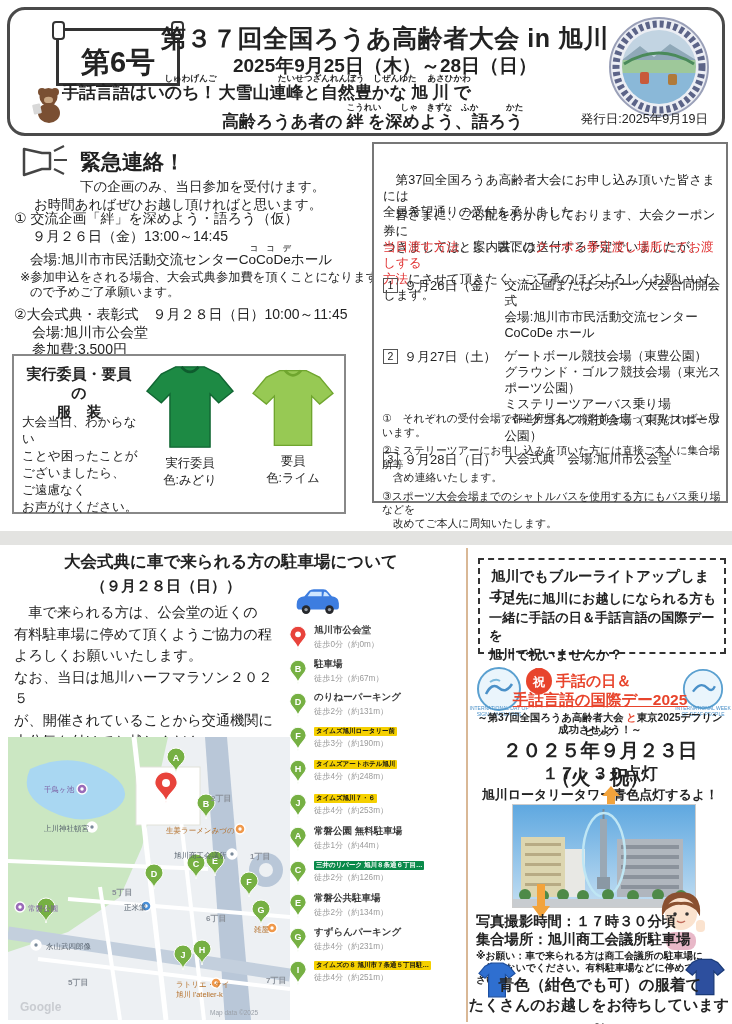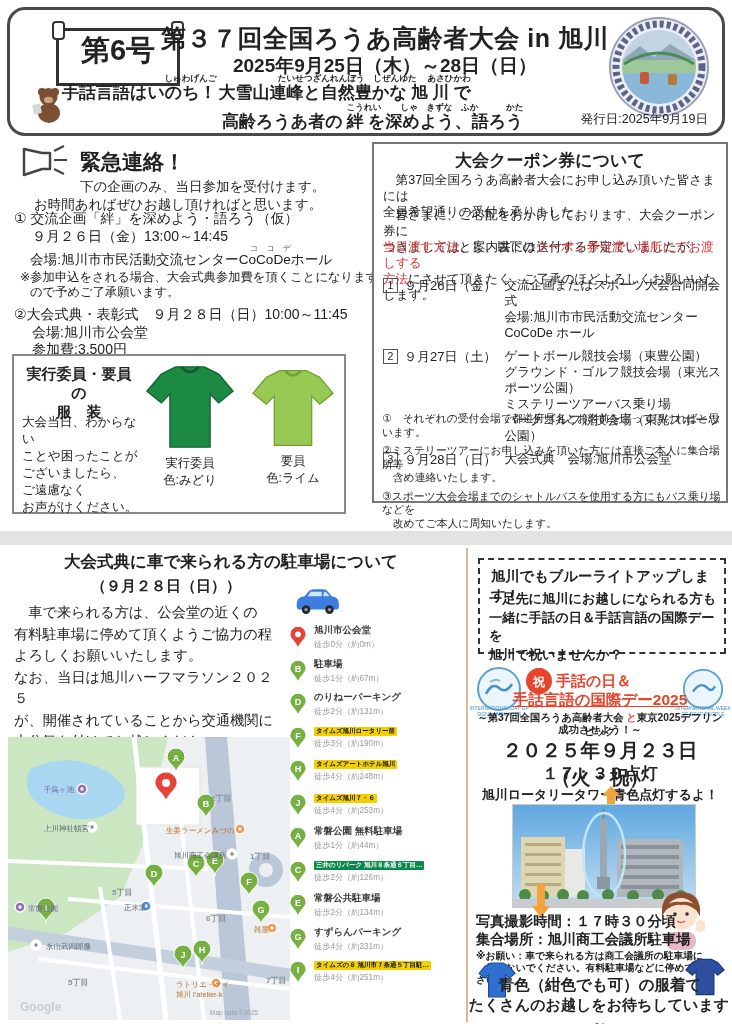--- a/index.html
+++ b/index.html
@@ -4,40 +4,40 @@
 <style>
   html,body{margin:0;padding:0;background:#e9e9e7;}
   .page{position:relative;width:732px;height:1024px;background:#ffffff;overflow:hidden;
         font-family:"Liberation Sans","DejaVu Sans",sans-serif;color:#222;}
   .abs{position:absolute;}
   .red{color:#e03131;}
   
   .hdr{position:absolute;left:7px;top:7px;width:712px;height:123px;background:#fff;
        border:3px solid #4a4a4a;border-radius:18px;}
   .issue{position:absolute;left:46px;top:18px;width:118px;height:52px;border:3px solid #333;
-         background:#fff;display:flex;align-items:flex-start;justify-content:center;
+         background:#fff;display:flex;align-items:flex-end;justify-content:center;
          font-size:29px;font-weight:bold;}
   .curl{position:absolute;width:9px;height:15px;border:2.5px solid #333;border-radius:4px;background:#fff;top:-10px;}
   .curl-l{left:-7px;} .curl-r{right:-7px;}
   .hdr-title{position:absolute;left:150px;top:12px;width:450px;text-align:center;
              font-size:25px;font-weight:900;letter-spacing:0.5px;}
   .hdr-dates{position:absolute;left:150px;top:43px;width:450px;text-align:center;
              font-size:19px;font-weight:bold;}
   .rb{display:inline-block;text-align:right;vertical-align:bottom;margin-right:2px;font-family:Liberation Serif, serif;}
   .rb .rt{display:block;font-size:8.5px;font-weight:bold;line-height:9px;white-space:pre;}
   .rb .rbm{display:block;font-size:17px;font-weight:900;line-height:19px;white-space:pre;}
   .slogan1{position:absolute;left:52px;top:64px;white-space:nowrap;}
   .slogan2{position:absolute;left:212px;top:93px;white-space:nowrap;}
   .issued{position:absolute;right:14px;top:101px;font-size:12.5px;}
   
   .emg-title{position:absolute;left:80px;top:148px;font-size:21px;font-weight:900;}
   .txt135{font-size:13.5px;}
   .txt14{font-size:14px;}
   .txt123{font-size:12.3px;}
-  .cocode{font-size:8px;letter-spacing:3px;font-weight:normal;color:#555;}
+  .cocode{font-size:8px;letter-spacing:3px;font-weight:bold;color:#555;}
   
   .ubox{position:absolute;left:12px;top:354px;width:330px;height:156px;border:2px solid #888;background:#fff;}
   .ubox-title{position:absolute;left:6px;top:8px;width:118px;text-align:center;font-size:15px;font-weight:bold;line-height:19px;}
   .u-body{position:absolute;left:8px;top:58px;width:125px;font-size:12.6px;line-height:17px;}
   .shirt-wrap{position:absolute;top:8px;text-align:center;}
   .shirt-lab{font-size:12.3px;line-height:15px;margin-top:2px;}
   
   .cbox{position:absolute;left:372px;top:142px;width:352px;height:357px;border:2px solid #777;background:#fff;}
   .cbox-title{position:absolute;left:0;top:5px;width:100%;text-align:center;font-size:17px;font-weight:bold;}
   .cp-p{position:absolute;left:9px;font-size:12.6px;line-height:16px;width:340px;}
@@ -182,21 +182,20 @@
       <svg width="88" height="80" viewBox="0 0 64 60" style="margin-top:4px;">
         <path d="M22,2 L42,2 L52,7 L62,19 L52,27 L46,21 L46,58 L18,58 L18,21 L12,27 L2,19 L12,7 Z" stroke="#6fa52e" stroke-width="1" fill="#97c954"></path>
         <path d="M26,2 Q32,9 38,2" fill="none" stroke="#6fa52e" stroke-width="2"></path>
       </svg>
       <div class="shirt-lab">要員</div>
       <div class="shirt-lab">色:ライム</div>
     </div>
   </div>
 
   <div class="cbox">
-    <div class="cbox-title">大会クーポン券について</div>
     <div class="cp-p" id="cp-p1" style="top:28px;">
         <div>　第37回全国ろうあ高齢者大会にお申し込み頂いた皆さまには</div>
         <div>全員希望通りの受付を承りました。</div>
       </div>
     <div class="cp-p" id="cp-p2" style="top:63px;">
         <div>　皆さまに、ご心配をおかけしております、大会クーポン券に</div>
         <div>つきましては、案内書には送付する予定でいましたが、</div>
       </div>
     <div class="cp-p" style="top:95px;">
       <div><span class="red">当日渡す方法</span><span>とし、以下の</span><span class="red">クーポン券引渡し場所にてお渡しする</span></div>

